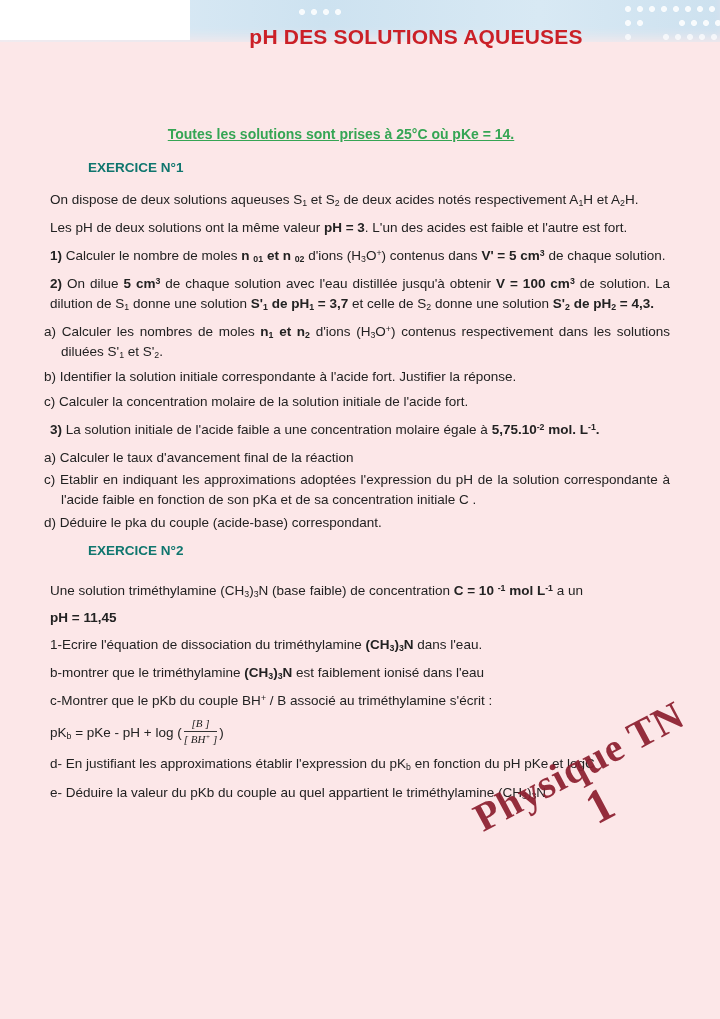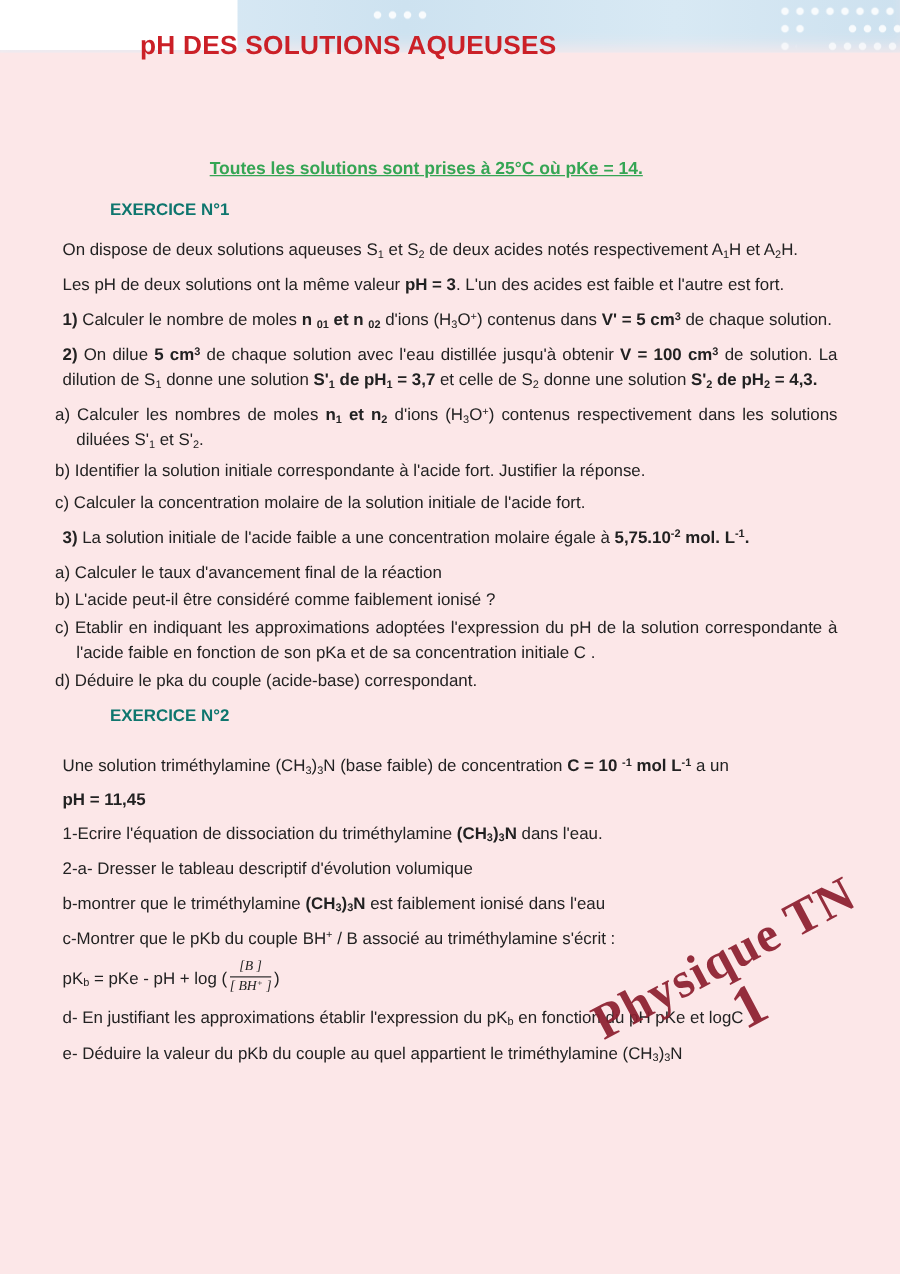--- a/index.html
+++ b/index.html
@@ -14,21 +14,21 @@
   .dots{position:absolute;
         background-image:radial-gradient(circle,rgba(255,255,255,.85) 2.6px,rgba(255,255,255,0) 3.4px);
         background-size:12px 12px;}
   .dots-a {left:296px;top:6px;width:47px;height:12px;}
   .dots-b1{left:622px;top:3px;width:98px;height:12px;}
   .dots-b2{left:622px;top:17px;width:26px;height:12px;}
   .dots-b3{left:676px;top:17px;width:44px;height:12px;}
   .dots-b4{left:622px;top:31px;width:15px;height:12px;opacity:.8;}
   .dots-b5{left:660px;top:31px;width:60px;height:12px;opacity:.8;}
   h1.title{position:absolute;left:0;top:25px;width:720px;margin:0;box-sizing:border-box;
-           padding-left:112px;font-size:21px;font-weight:bold;
+           padding-left:112px;text-align:center;font-size:21px;font-weight:bold;
            color:#cb2027;letter-spacing:.2px;}
   
   .subtitle{position:absolute;left:0;top:126px;width:668px;box-sizing:border-box;padding-left:14px;
             text-align:center;color:#35a554;font-weight:bold;font-size:14px;
             text-decoration:underline;}
   
   .content{position:absolute;left:50px;top:158px;width:620px;font-size:13.5px;line-height:20px;}
   h2.ex{margin:0 0 0 38px;font-size:13.5px;font-weight:bold;color:#0f766e;line-height:20px;}
   h2.ex2{margin-top:8px;}
   p{margin:0;}
@@ -79,30 +79,28 @@
 
     <p class="para mt12"><span>On dispose de deux solutions aqueuses S</span><sub>1</sub><span> et S</span><sub>2</sub><span> de deux acides notés respectivement A</span><sub>1</sub><span>H et A</span><sub>2</sub><span>H.</span></p>
     <p class="para mt8"><span>Les pH de deux solutions ont la même valeur </span><span class="b">pH = 3</span><span>. L'un des acides est faible et l'autre est fort.</span></p>
     <p class="para mt8"><span class="b">1) </span><span>Calculer le nombre de moles </span><span class="b">n </span><sub class="b">01</sub><span class="b"> et n </span><sub class="b">02</sub><span> d'ions (H</span><sub>3</sub><span>O</span><sup>+</sup><span>) contenus dans </span><span class="b">V' = 5 cm</span><sup class="b">3</sup><span> de chaque solution.</span></p>
     <p class="para mt8"><span class="b">2) </span><span>On dilue </span><span class="b">5 cm</span><sup class="b">3</sup><span> de chaque solution avec l'eau distillée jusqu'à obtenir </span><span class="b">V = 100 cm</span><sup class="b">3</sup><span> de solution. La dilution de S</span><sub>1</sub><span> donne une solution </span><span class="b">S'</span><sub class="b">1</sub><span class="b"> de pH</span><sub class="b">1</sub><span class="b"> = 3,7</span><span> et celle de S</span><sub>2</sub><span> donne une solution </span><span class="b">S'</span><sub class="b">2</sub><span class="b"> de pH</span><sub class="b">2</sub><span class="b"> = 4,3.</span></p>
     <p class="item mt8"><span>a) Calculer les nombres de moles </span><span class="b">n</span><sub class="b">1</sub><span class="b"> et n</span><sub class="b">2</sub><span> d'ions (H</span><sub>3</sub><span>O</span><sup>+</sup><span>) contenus respectivement dans les solutions  diluées S'</span><sub>1</sub><span> et S'</span><sub>2</sub><span>.</span></p>
     <p class="item mt5"><span>b) Identifier la solution initiale correspondante à l'acide fort. Justifier la réponse.</span></p>
     <p class="item mt5"><span>c) Calculer la concentration molaire de la solution initiale de l'acide fort.</span></p>
     <p class="para mt8"><span class="b">3) </span><span>La solution initiale de l'acide faible a une concentration molaire égale à </span><span class="b">5,75.10</span><sup class="b">-2</sup><span class="b"> mol. L</span><sup class="b">-1</sup><span class="b">.</span></p>
     <p class="item mt8"><span>a)  Calculer le taux d'avancement final de la réaction</span></p>
-    <p class="item mt2"><span>b)  L'acide peut-il être considéré comme faiblement ionisé ?</span></p>
     <p class="item mt2"><span>c)  Etablir en indiquant les approximations adoptées l'expression du pH de la solution correspondante à l'acide faible en fonction de son pKa et de sa concentration initiale C .</span></p>
     <p class="item mt3"><span>d) Déduire le pka du couple (acide-base) correspondant.</span></p>
 
     <h2 class="ex ex2">EXERCICE N°2</h2>
 
     <p class="mt10"><span>Une solution triméthylamine (CH</span><sub>3</sub><span>)</span><sub>3</sub><span>N (base faible) de concentration </span><span class="b">C = 10 </span><sup class="b">-1</sup><span class="b"> mol L</span><sup class="b">-1</sup><span> a un</span></p>
     <p class="mt7"><span class="b">pH = 11,45</span></p>
     <p class="mt7"><span>1-Ecrire l'équation de dissociation du triméthylamine </span><span class="b">(CH</span><sub class="b">3</sub><span class="b">)</span><sub class="b">3</sub><span class="b">N</span><span> dans l'eau.</span></p>
-    <p class="mt8"><span>2-a- Dresser le tableau descriptif d'évolution volumique</span></p>
     <p class="mt8"><span>b-montrer que le triméthylamine </span><span class="b">(CH</span><sub class="b">3</sub><span class="b">)</span><sub class="b">3</sub><span class="b">N</span><span> est faiblement ionisé dans l'eau</span></p>
     <p class="mt8"><span>c-Montrer que le pKb du couple BH</span><sup>+</sup><span> / B associé au triméthylamine s'écrit :</span></p>
 
     <p class="formula">
       <span><span>pK</span><sub>b</sub><span> = pKe - pH + log (</span></span><span class="frac"><span class="num">[B ]</span><span class="den"><span>[ BH</span><sup>+</sup><span> ]</span></span></span><span>)</span>
     </p>
 
     <p class="mt4"><span>d- En justifiant les approximations établir l'expression du pK</span><sub>b</sub><span> en fonction du pH pKe et logC</span></p>
     <p class="mt9"><span>e- Déduire la valeur du pKb du couple au quel appartient le triméthylamine (CH</span><sub>3</sub><span>)</span><sub>3</sub><span>N</span></p>
 

